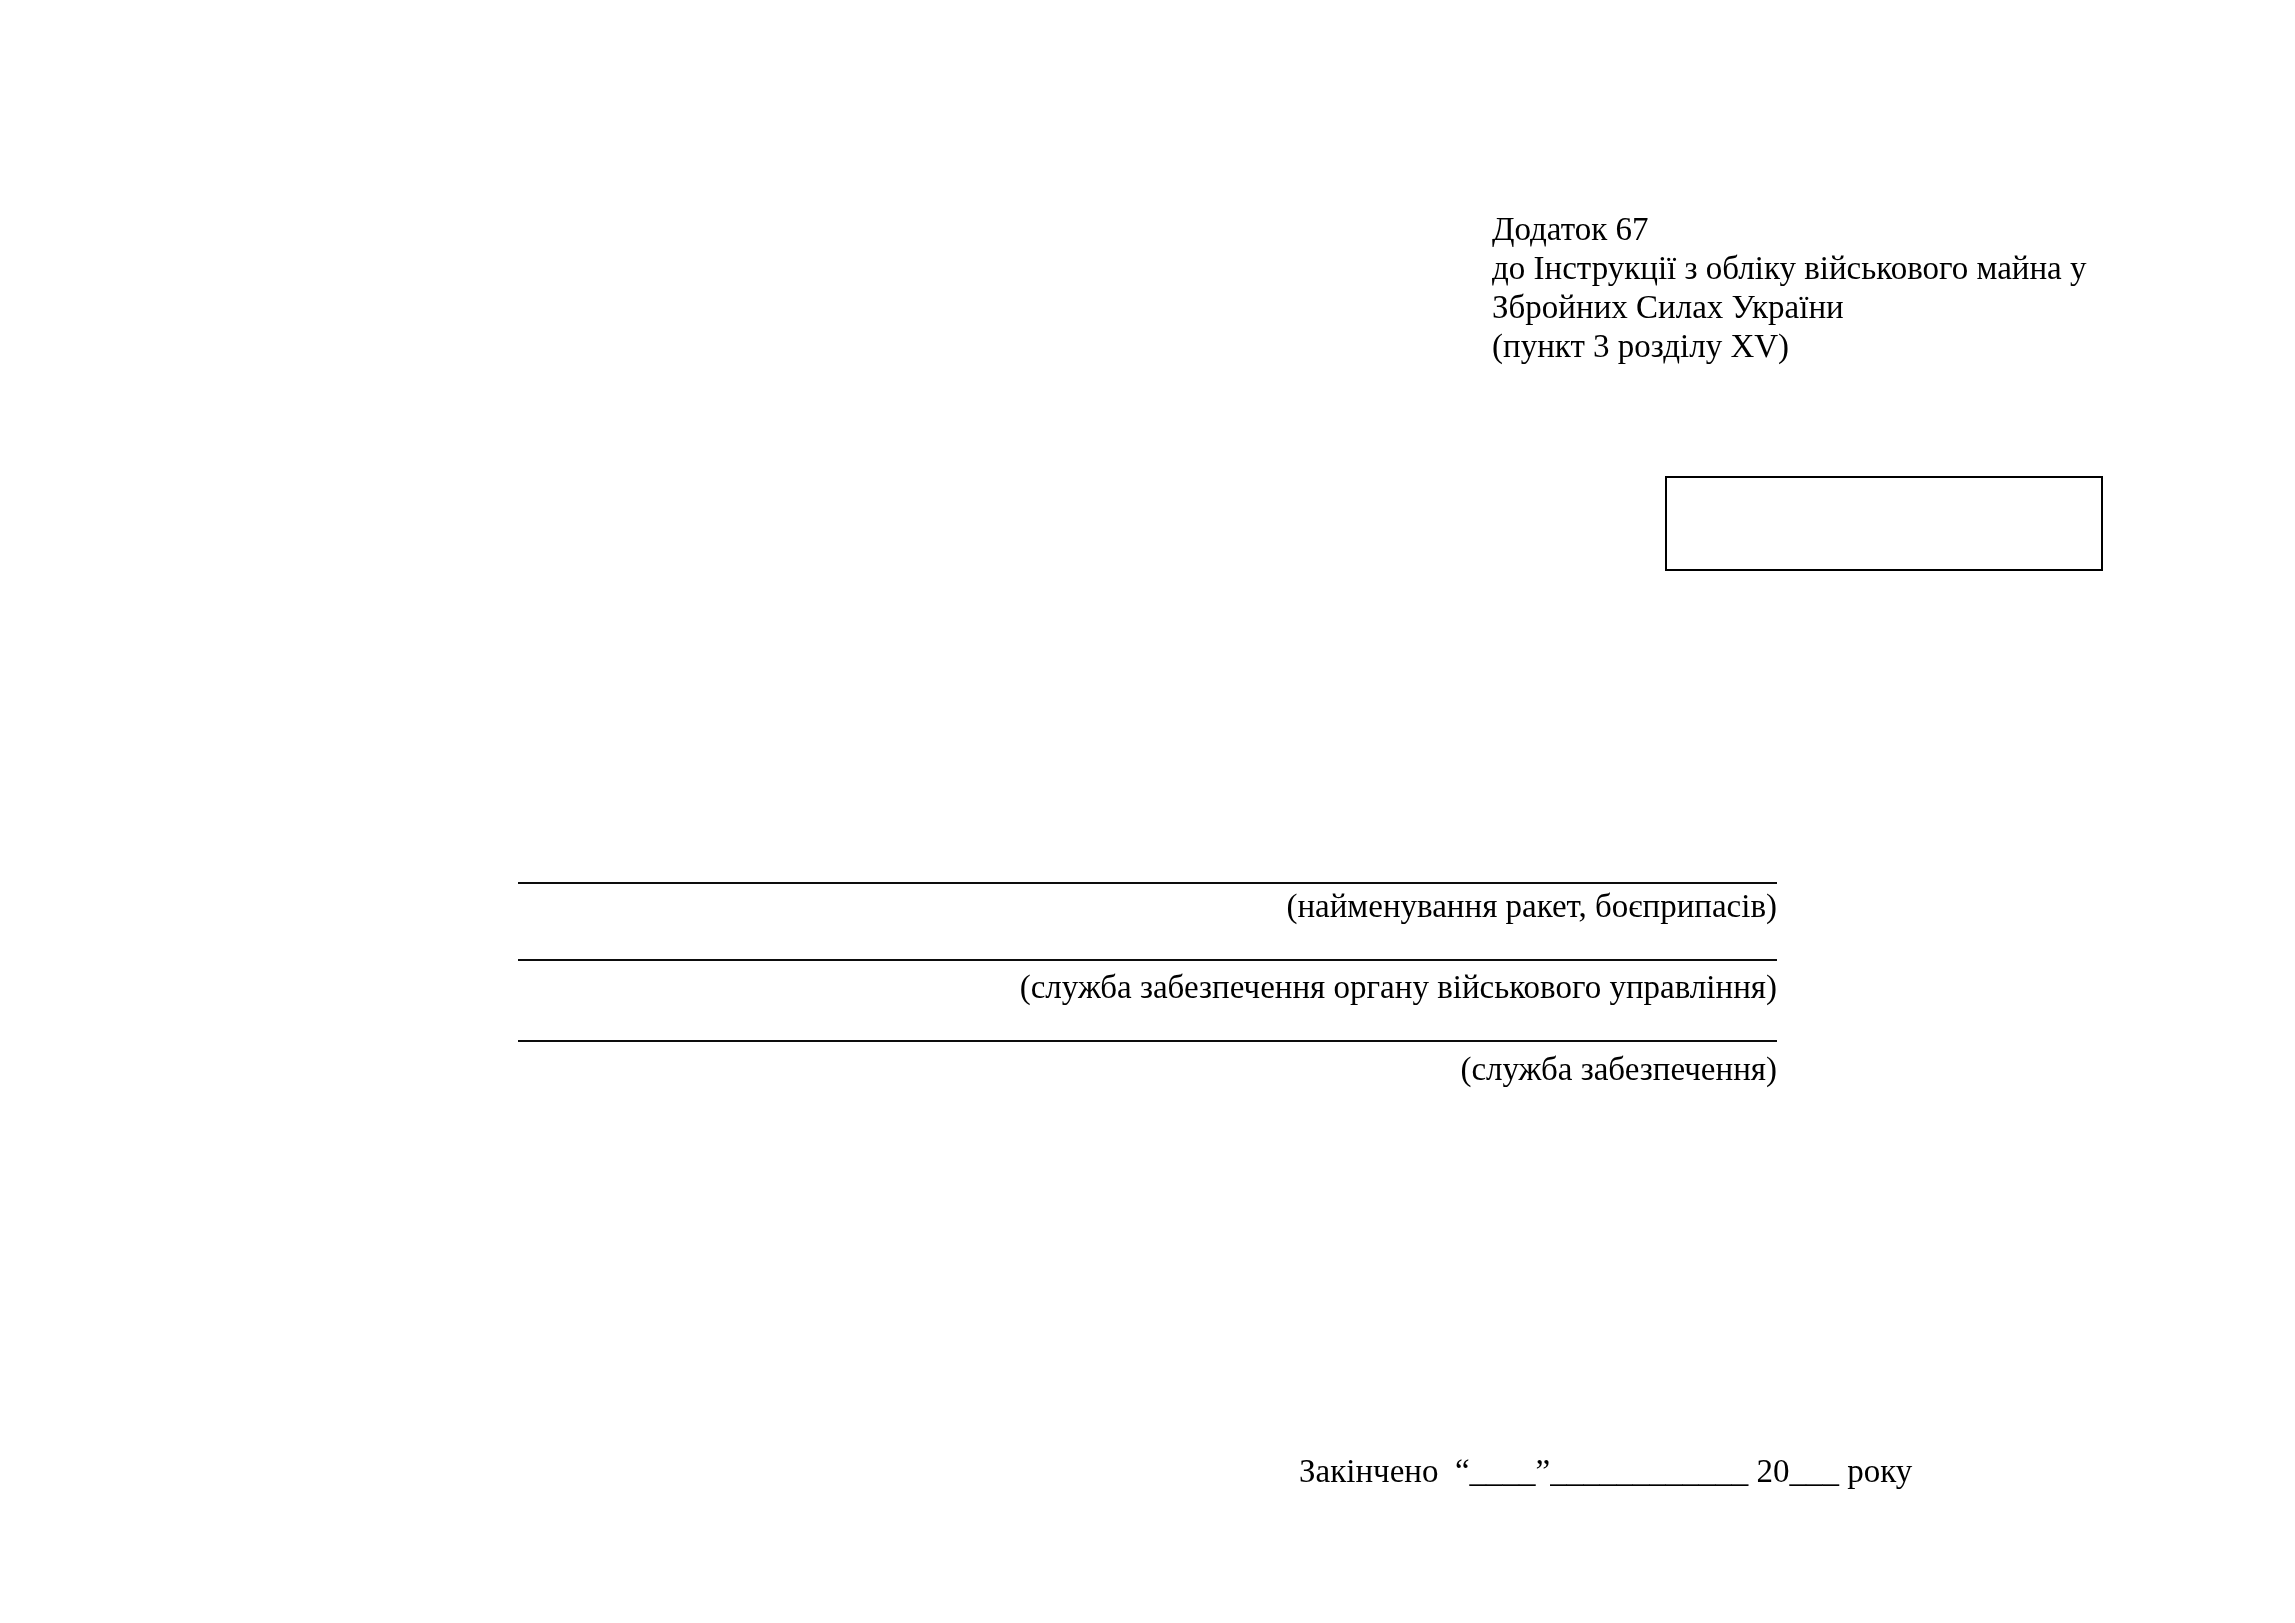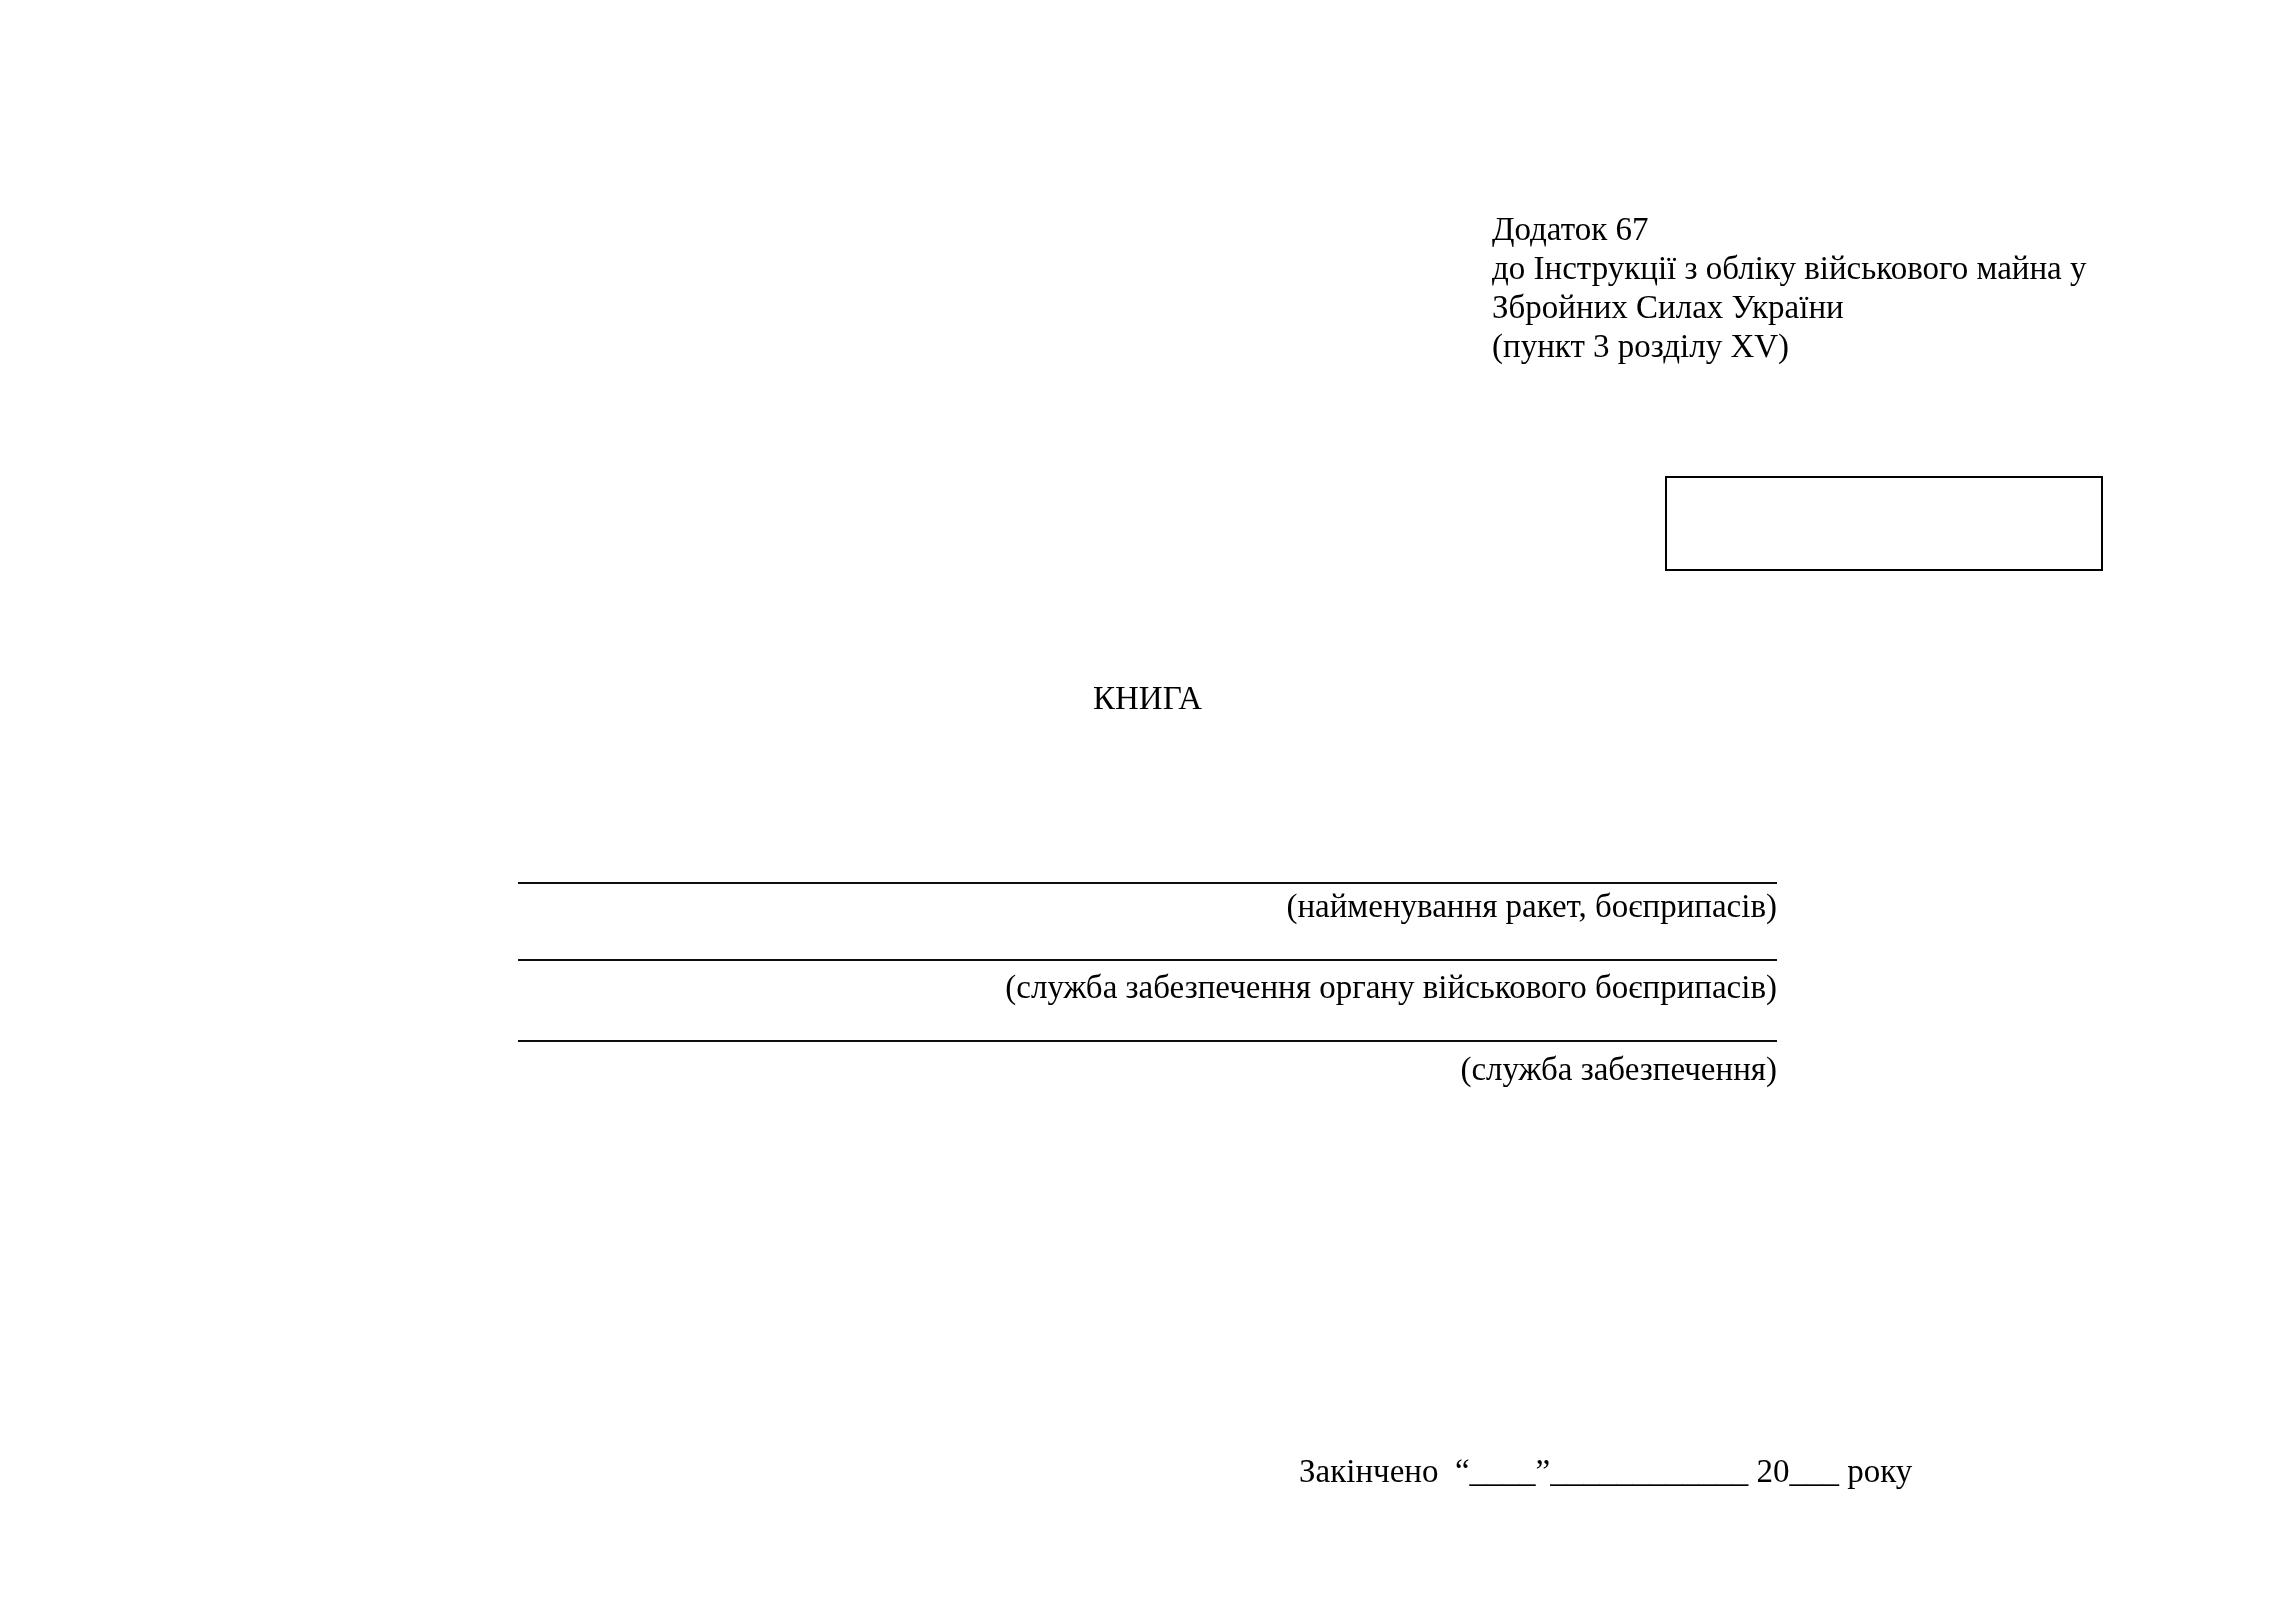--- a/index.html
+++ b/index.html
@@ -88,28 +88,27 @@
   <div class="abs annex-note">
     <div>Додаток 67</div>
     <div>до Інструкції з обліку військового майна у</div>
     <div>Збройних Силах України</div>
     <div>(пункт 3 розділу XV)</div>
   </div>
 
   <div class="abs stamp-box"></div>
 
   <div class="abs title-block">
-    <div>КНИГА</div>
   </div>
 
   <div class="abs rule-line rule-1"></div>
   <div class="abs field-caption caption-1">(найменування ракет, боєприпасів)</div>
 
   <div class="abs rule-line rule-2"></div>
-  <div class="abs field-caption caption-2">(служба забезпечення органу військового боєприпасів)</div>
+  <div class="abs field-caption caption-2">(служба забезпечення органу військового управління)</div>
 
   <div class="abs rule-line rule-3"></div>
   <div class="abs field-caption caption-3">(служба забезпечення)</div>
 
   <div class="abs date-line date-finished">Закінчено  “____”____________ 20___ року</div>
 
 </div>
 
 
 </body></html>

